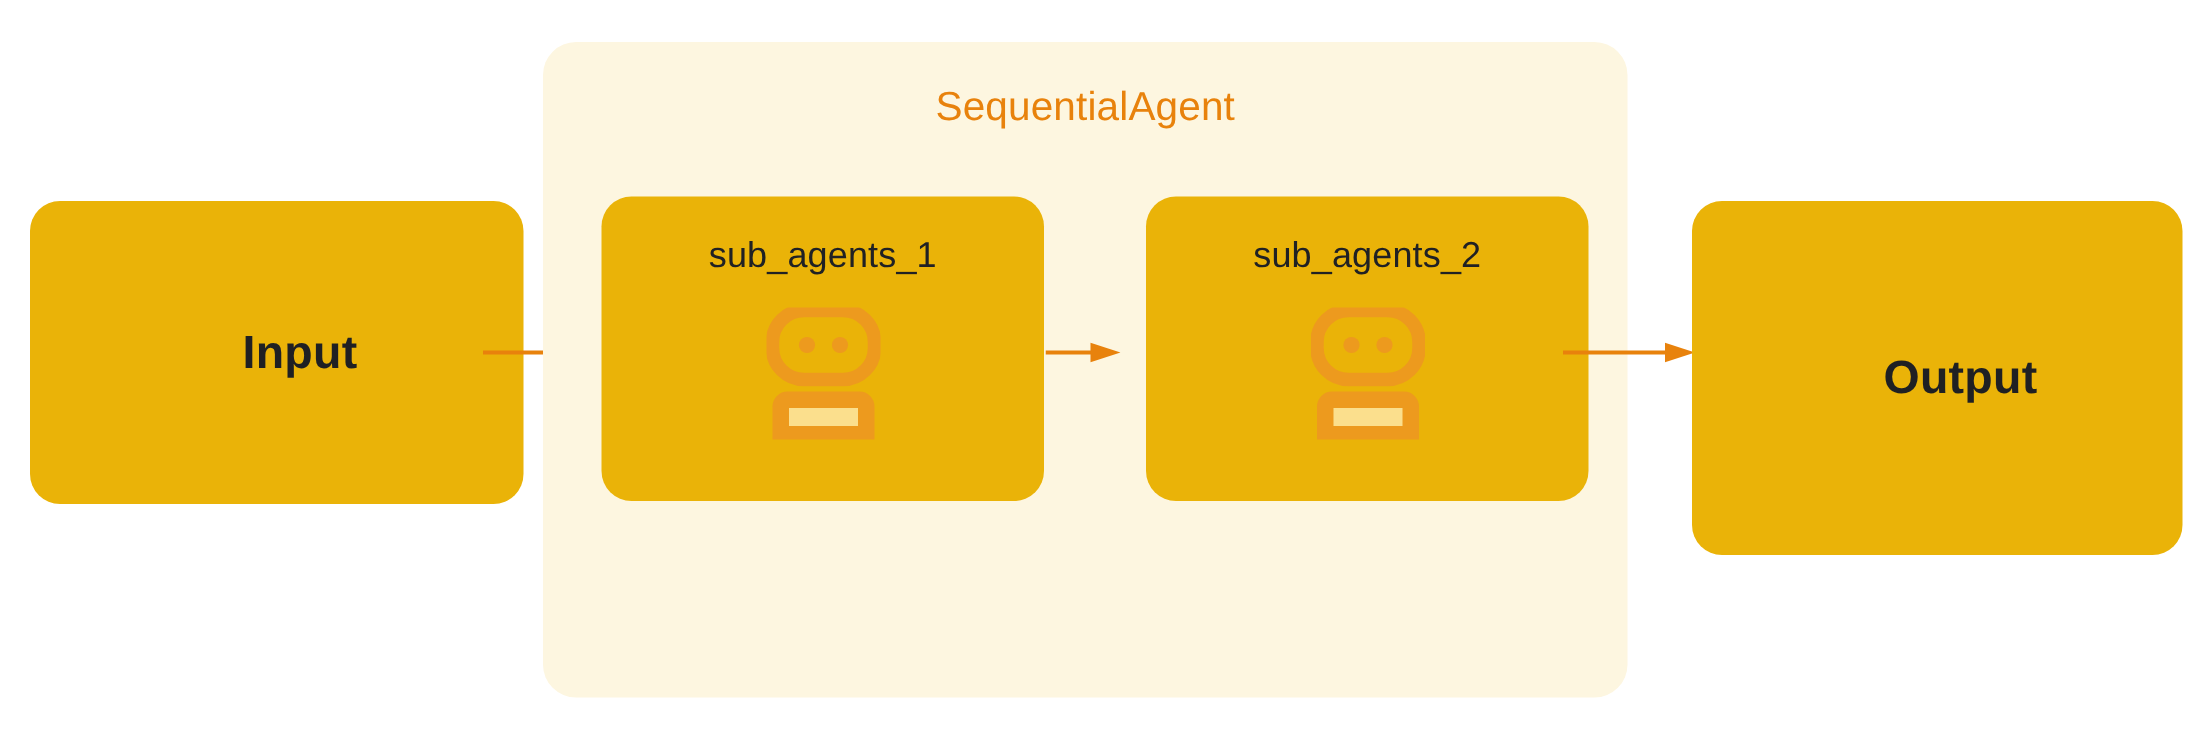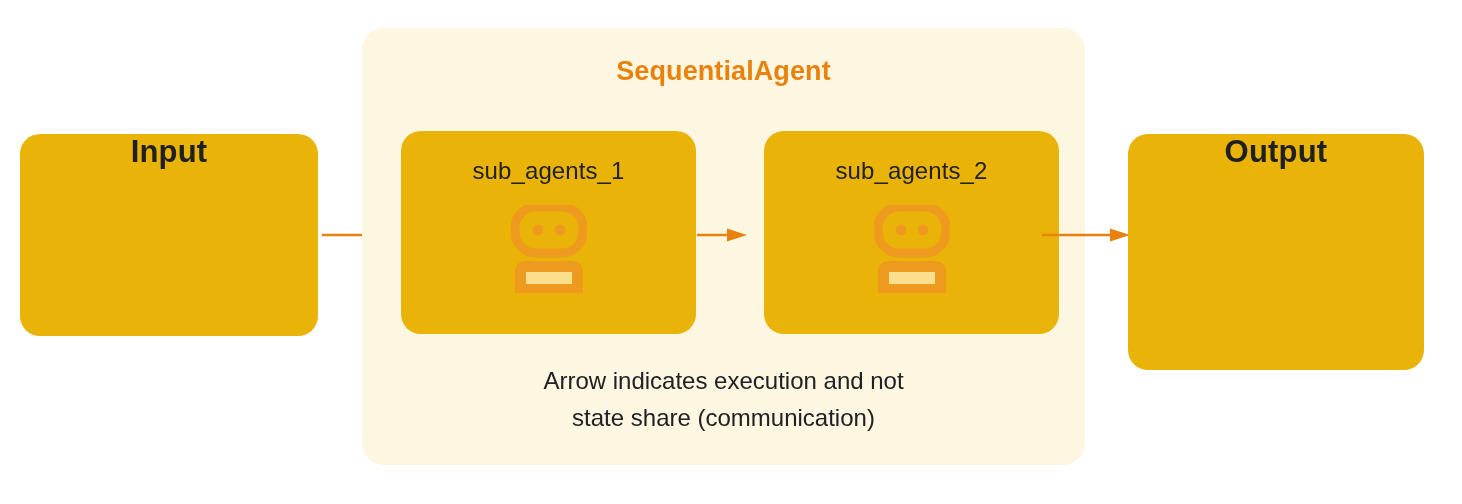--- a/index.html
+++ b/index.html
@@ -32,35 +32,37 @@
   }
 
   .container-title {
     position: absolute;
     left: 0;
     top: 26px;
     width: 723px;
     text-align: center;
     color: #E8820C;
     font-size: 27px;
-    font-weight: 700;
+    font-weight: 400;
     letter-spacing: 0.1px;
     line-height: 34px;
   }
 
   
   .box {
     position: absolute;
     background: #eab308;
     border-radius: 20px;
   }
 
   .io-box {
     display: flex;
+    align-items: center;
     justify-content: center;
+    padding-left: 31px;
   }
   .io-label {
     color: #1F2023;
     font-size: 31px;
     font-weight: 700;
     letter-spacing: 0.2px;
   }
 
   .box-input {
     left: 20px;
@@ -176,24 +178,20 @@
       <svg width="76" height="90" viewBox="0 0 76 90" xmlns="http://www.w3.org/2000/svg">
         <rect x="4" y="2" width="68" height="46" rx="21" ry="21" fill="none" stroke="#ED9A1E" stroke-width="9"></rect>
         <circle cx="27" cy="25" r="5.4" fill="#ED9A1E"></circle>
         <circle cx="49" cy="25" r="5.4" fill="#ED9A1E"></circle>
         <path d="M4 88 L4 66 A10 10 0 0 1 14 56 L62 56 A10 10 0 0 1 72 66 L72 88 Z" fill="#ED9A1E"></path>
         <rect x="15" y="67" width="46" height="12" fill="#FBDF8D"></rect>
       </svg>
     </span>
   </div>
 
-  <div class="caption">
-    <span class="caption-line">Arrow indicates execution and not</span>
-    <span class="caption-line">state share (communication)</span>
-  </div>
 
   <div class="arrow arrow-3">
     <svg width="88" height="14" viewBox="0 0 88 14" xmlns="http://www.w3.org/2000/svg">
       <line x1="0" y1="7" x2="72" y2="7" stroke="#E8820C" stroke-width="2.6"></line>
       <polygon points="68,0.5 88,7 68,13.5" fill="#E8820C"></polygon>
     </svg>
   </div>
 
   <div class="box io-box box-output">
     <span class="io-label">Output</span>

